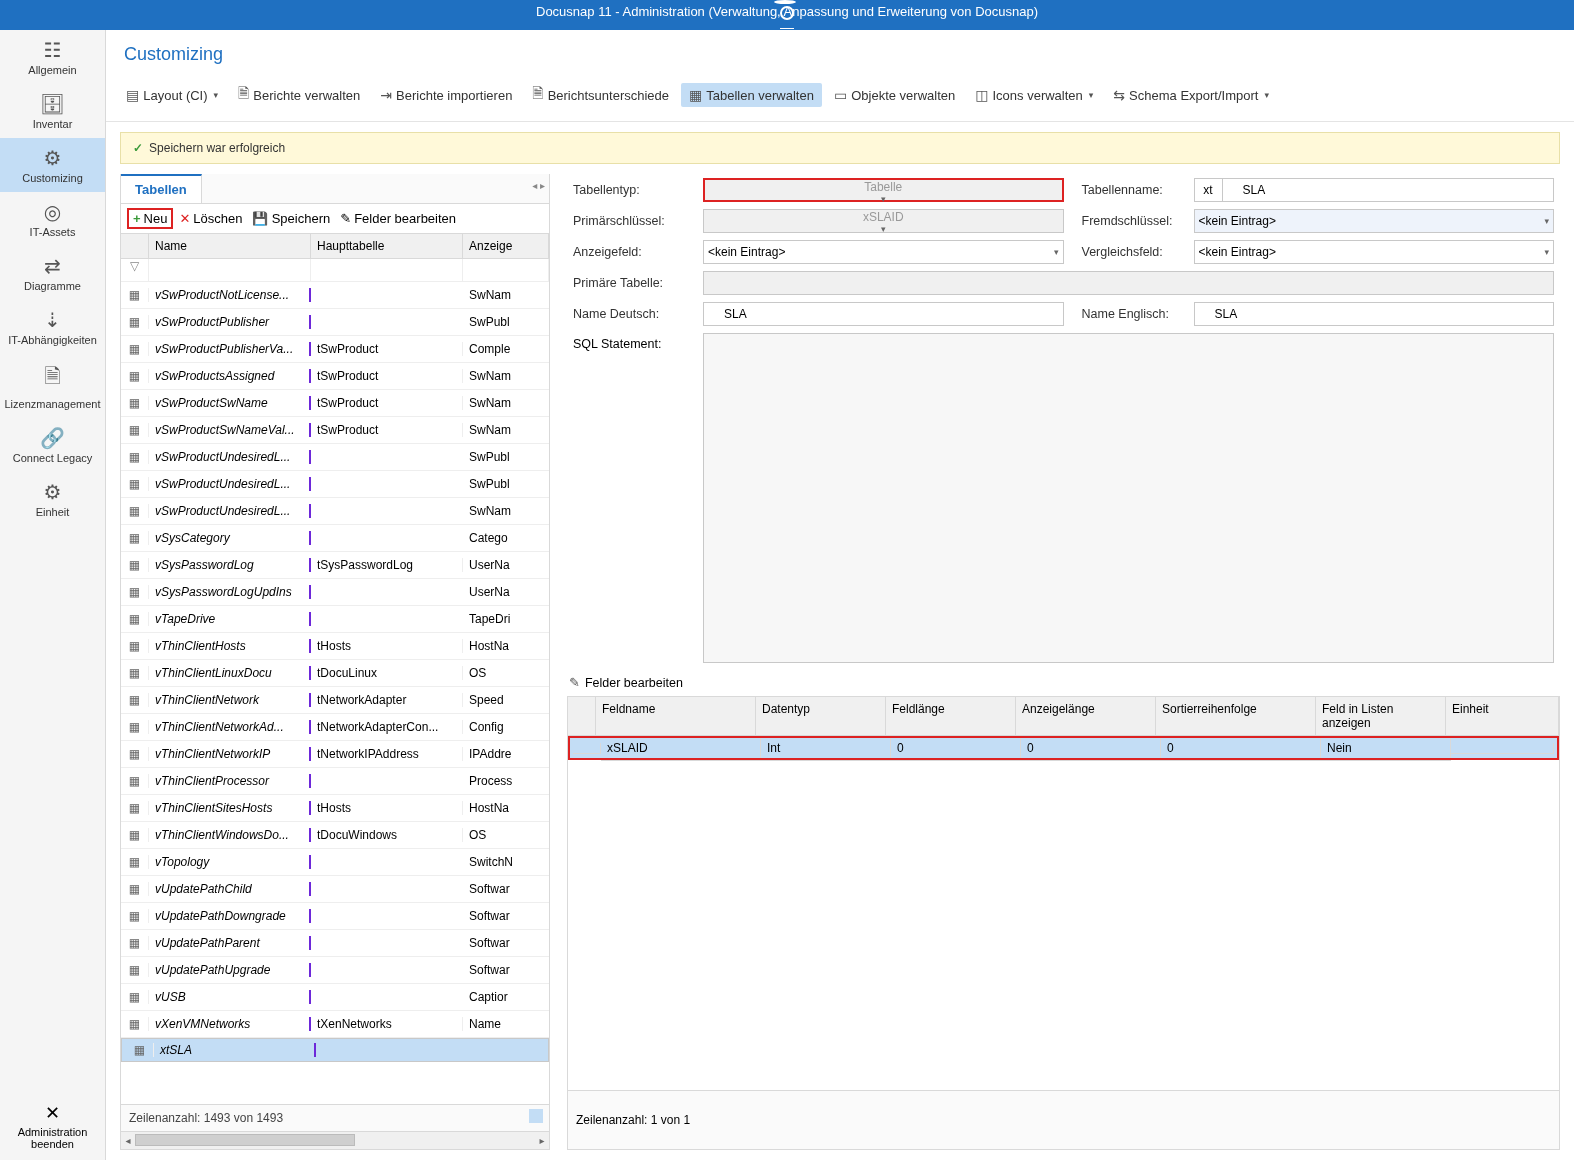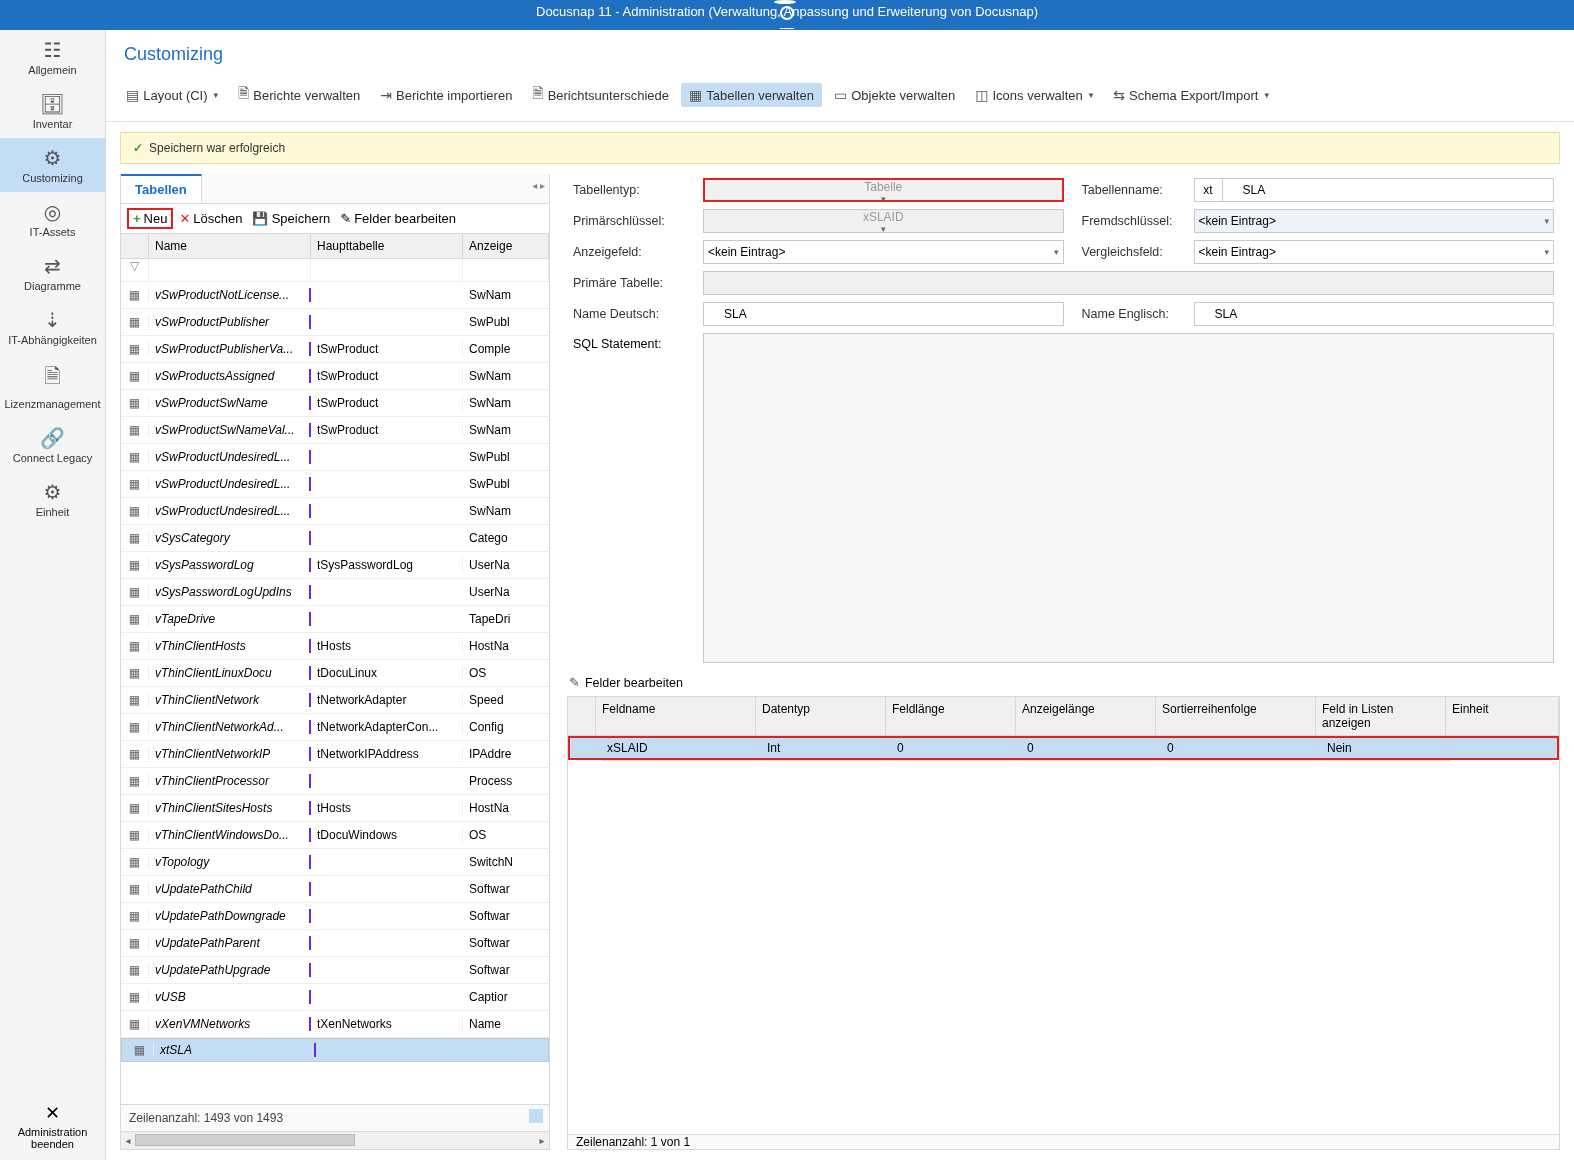--- a/index.html
+++ b/index.html
@@ -87,21 +87,21 @@
 .fg-ico { width: 28px; }
 .fg-name { width: 160px; }
 .fg-dt { width: 130px; }
 .fg-fl { width: 130px; }
 .fg-al { width: 140px; }
 .fg-sr { width: 160px; }
 .fg-lv { width: 130px; }
 .fg-eh { flex: 1; }
 .fg-row.sel { background: #c3ddf5; outline: 2px solid #d22; outline-offset: -2px; }
 .fields-body { flex: 1; background: #fff; }
-.fields-foot { border-top: 1px solid #d9d9d9; padding: 0 8px; font-size: 12px; background: #fafafa; }
+.fields-foot { border-top: 1px solid #d9d9d9; padding: 22px 8px; font-size: 12px; background: #fafafa; }
 </style>
 </head>
 <body>
 
 <div class="titlebar">
   <span class="logo"></span>
   <span>Docusnap 11 - Administration (Verwaltung, Anpassung und Erweiterung von Docusnap)</span>
   <span class="spacer"></span>
   <span class="win-btn">—</span>
   <span class="win-btn">▢</span>

